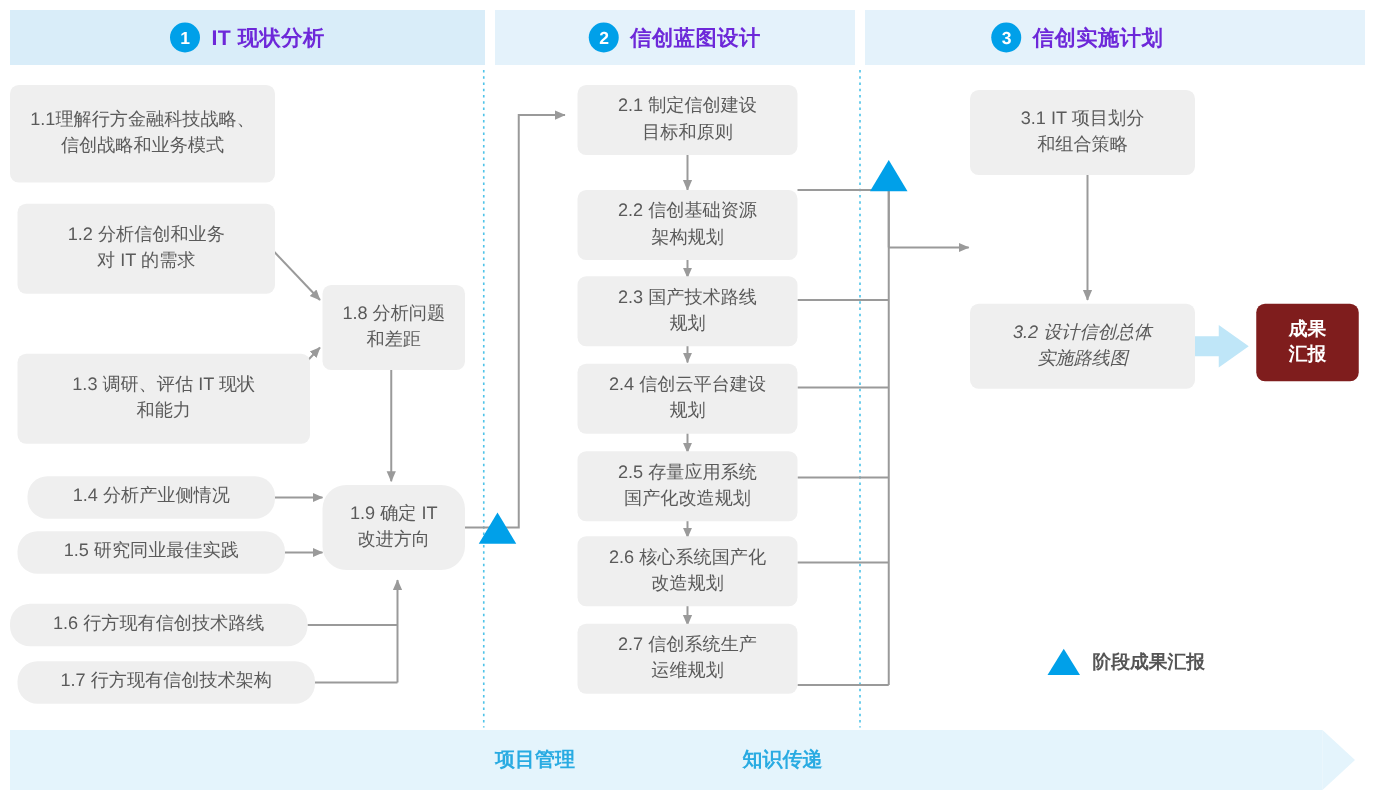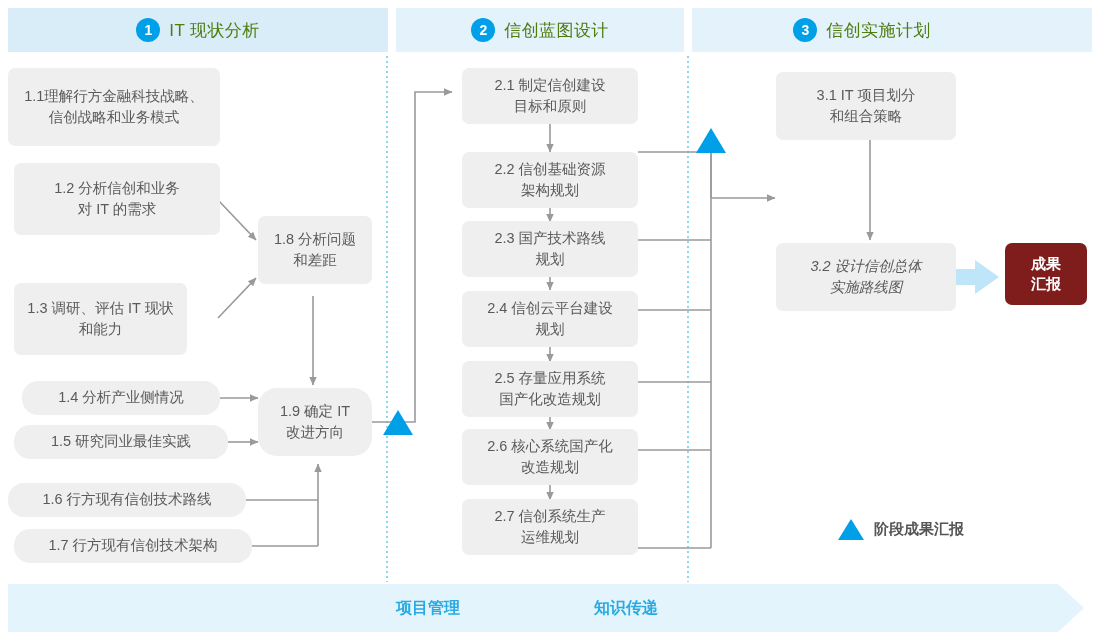--- a/index.html
+++ b/index.html
@@ -27,21 +27,21 @@
   }
   .phase-inner{display:flex;align-items:center;gap:9px;}
   .phase-num{
     width:24px;height:24px;border-radius:50%;
     background:#00a0e9;color:#fff;
     font-size:14px;font-weight:bold;
     display:flex;align-items:center;justify-content:center;
     line-height:1;
   }
   .phase-title{
-    color:#4d7c0f;font-size:17px;font-weight:normal;letter-spacing:.4px;
+    color:#6d28d9;font-size:17px;font-weight:bold;letter-spacing:.4px;
     white-space:nowrap;
   }
   
   .box{
     position:absolute;
     background:#efefef;
     border-radius:7px;
     color:#5a5a5a;
     font-size:14.5px;
     line-height:1.45;
@@ -182,28 +182,28 @@
 
     <g fill="#bfe6f8">
       <path d="M944,269 L975,269 L975,260 L999,277 L975,294 L975,285 L944,285 z"></path>
     </g>
   </svg>
 
   <div class="box" style="left:8px;top:68px;width:212px;height:78px;">1.1理解行方金融科技战略、
 信创战略和业务模式</div>
   <div class="box" style="left:14px;top:163px;width:206px;height:72px;">1.2 分析信创和业务
 对 IT 的需求</div>
-  <div class="box" style="left:14px;top:283px;width:173px;height:72px;">1.3 调研、评估 IT 现状
+  <div class="box" style="left:14px;top:283px;width:234px;height:72px;">1.3 调研、评估 IT 现状
 和能力</div>
   <div class="box pill" style="left:22px;top:381px;width:198px;height:34px;">1.4 分析产业侧情况</div>
   <div class="box pill" style="left:14px;top:425px;width:214px;height:34px;">1.5 研究同业最佳实践</div>
   <div class="box pill" style="left:8px;top:483px;width:238px;height:34px;">1.6 行方现有信创技术路线</div>
   <div class="box pill" style="left:14px;top:529px;width:238px;height:34px;">1.7 行方现有信创技术架构</div>
 
-  <div class="box" style="left:258px;top:216px;width:114px;height:68px;">1.8 分析问题
+  <div class="box" style="left:258px;top:228px;width:114px;height:68px;">1.8 分析问题
 和差距</div>
   <div class="box" style="left:258px;top:388px;width:114px;height:68px;border-radius:19px;">1.9 确定 IT
 改进方向</div>
 
   <div class="box" style="left:462px;top:68px;width:176px;height:56px;">2.1 制定信创建设
 目标和原则</div>
   <div class="box" style="left:462px;top:152px;width:176px;height:56px;">2.2 信创基础资源
 架构规划</div>
   <div class="box" style="left:462px;top:221px;width:176px;height:56px;">2.3 国产技术路线
 规划</div>

